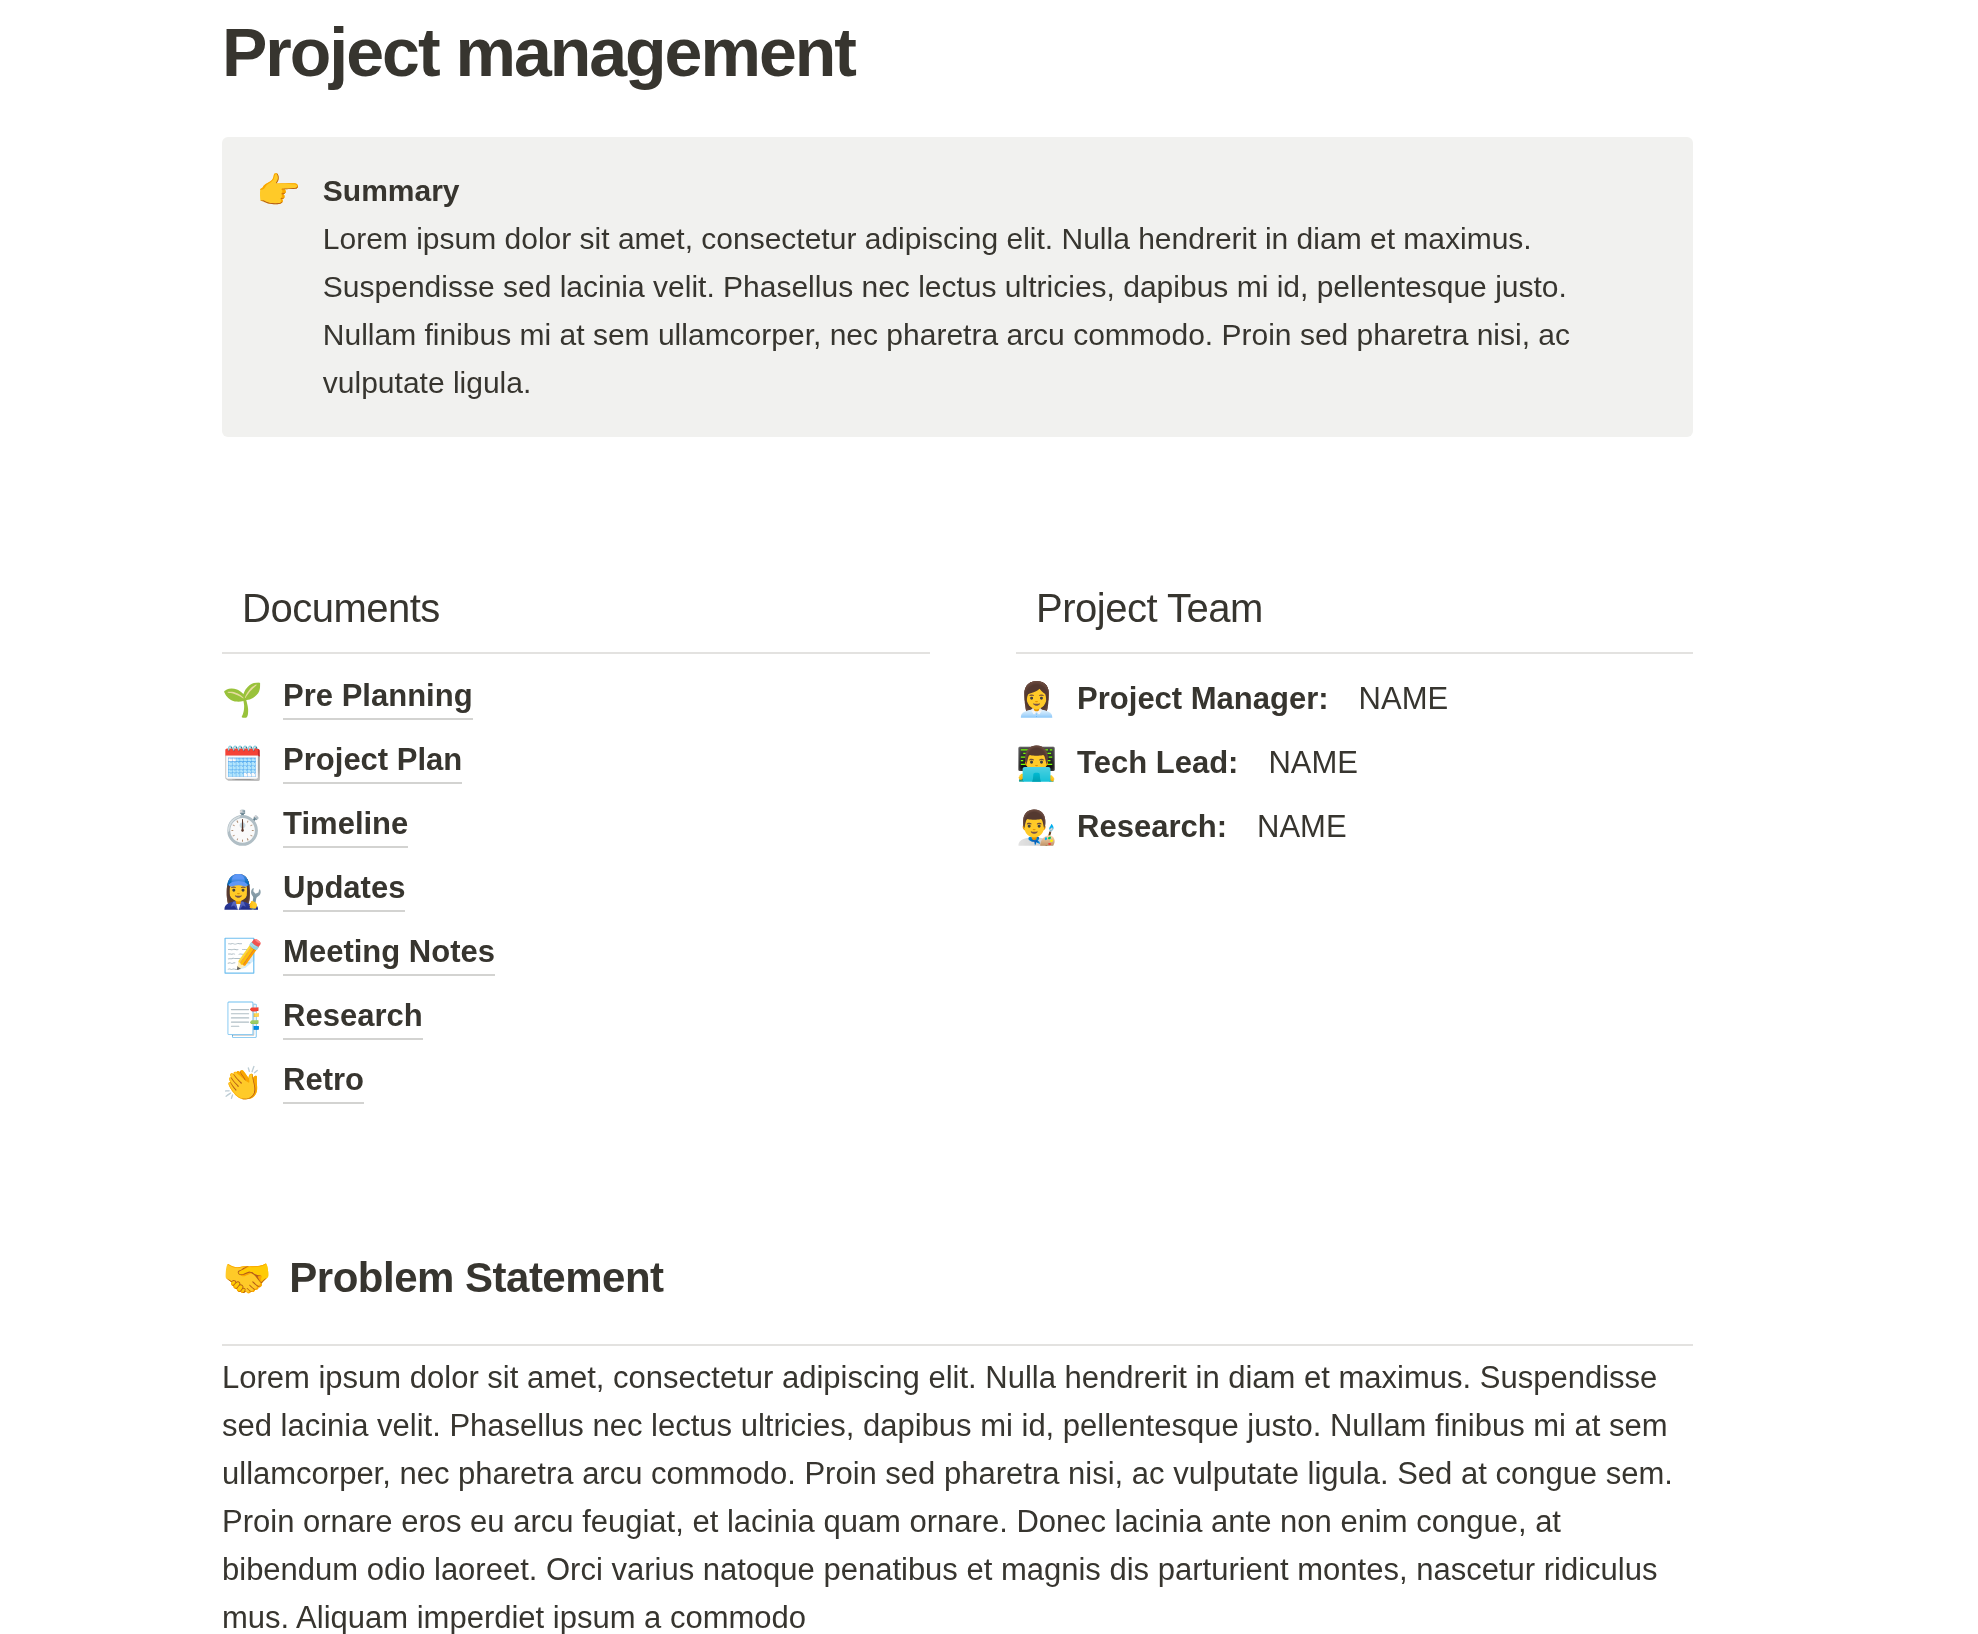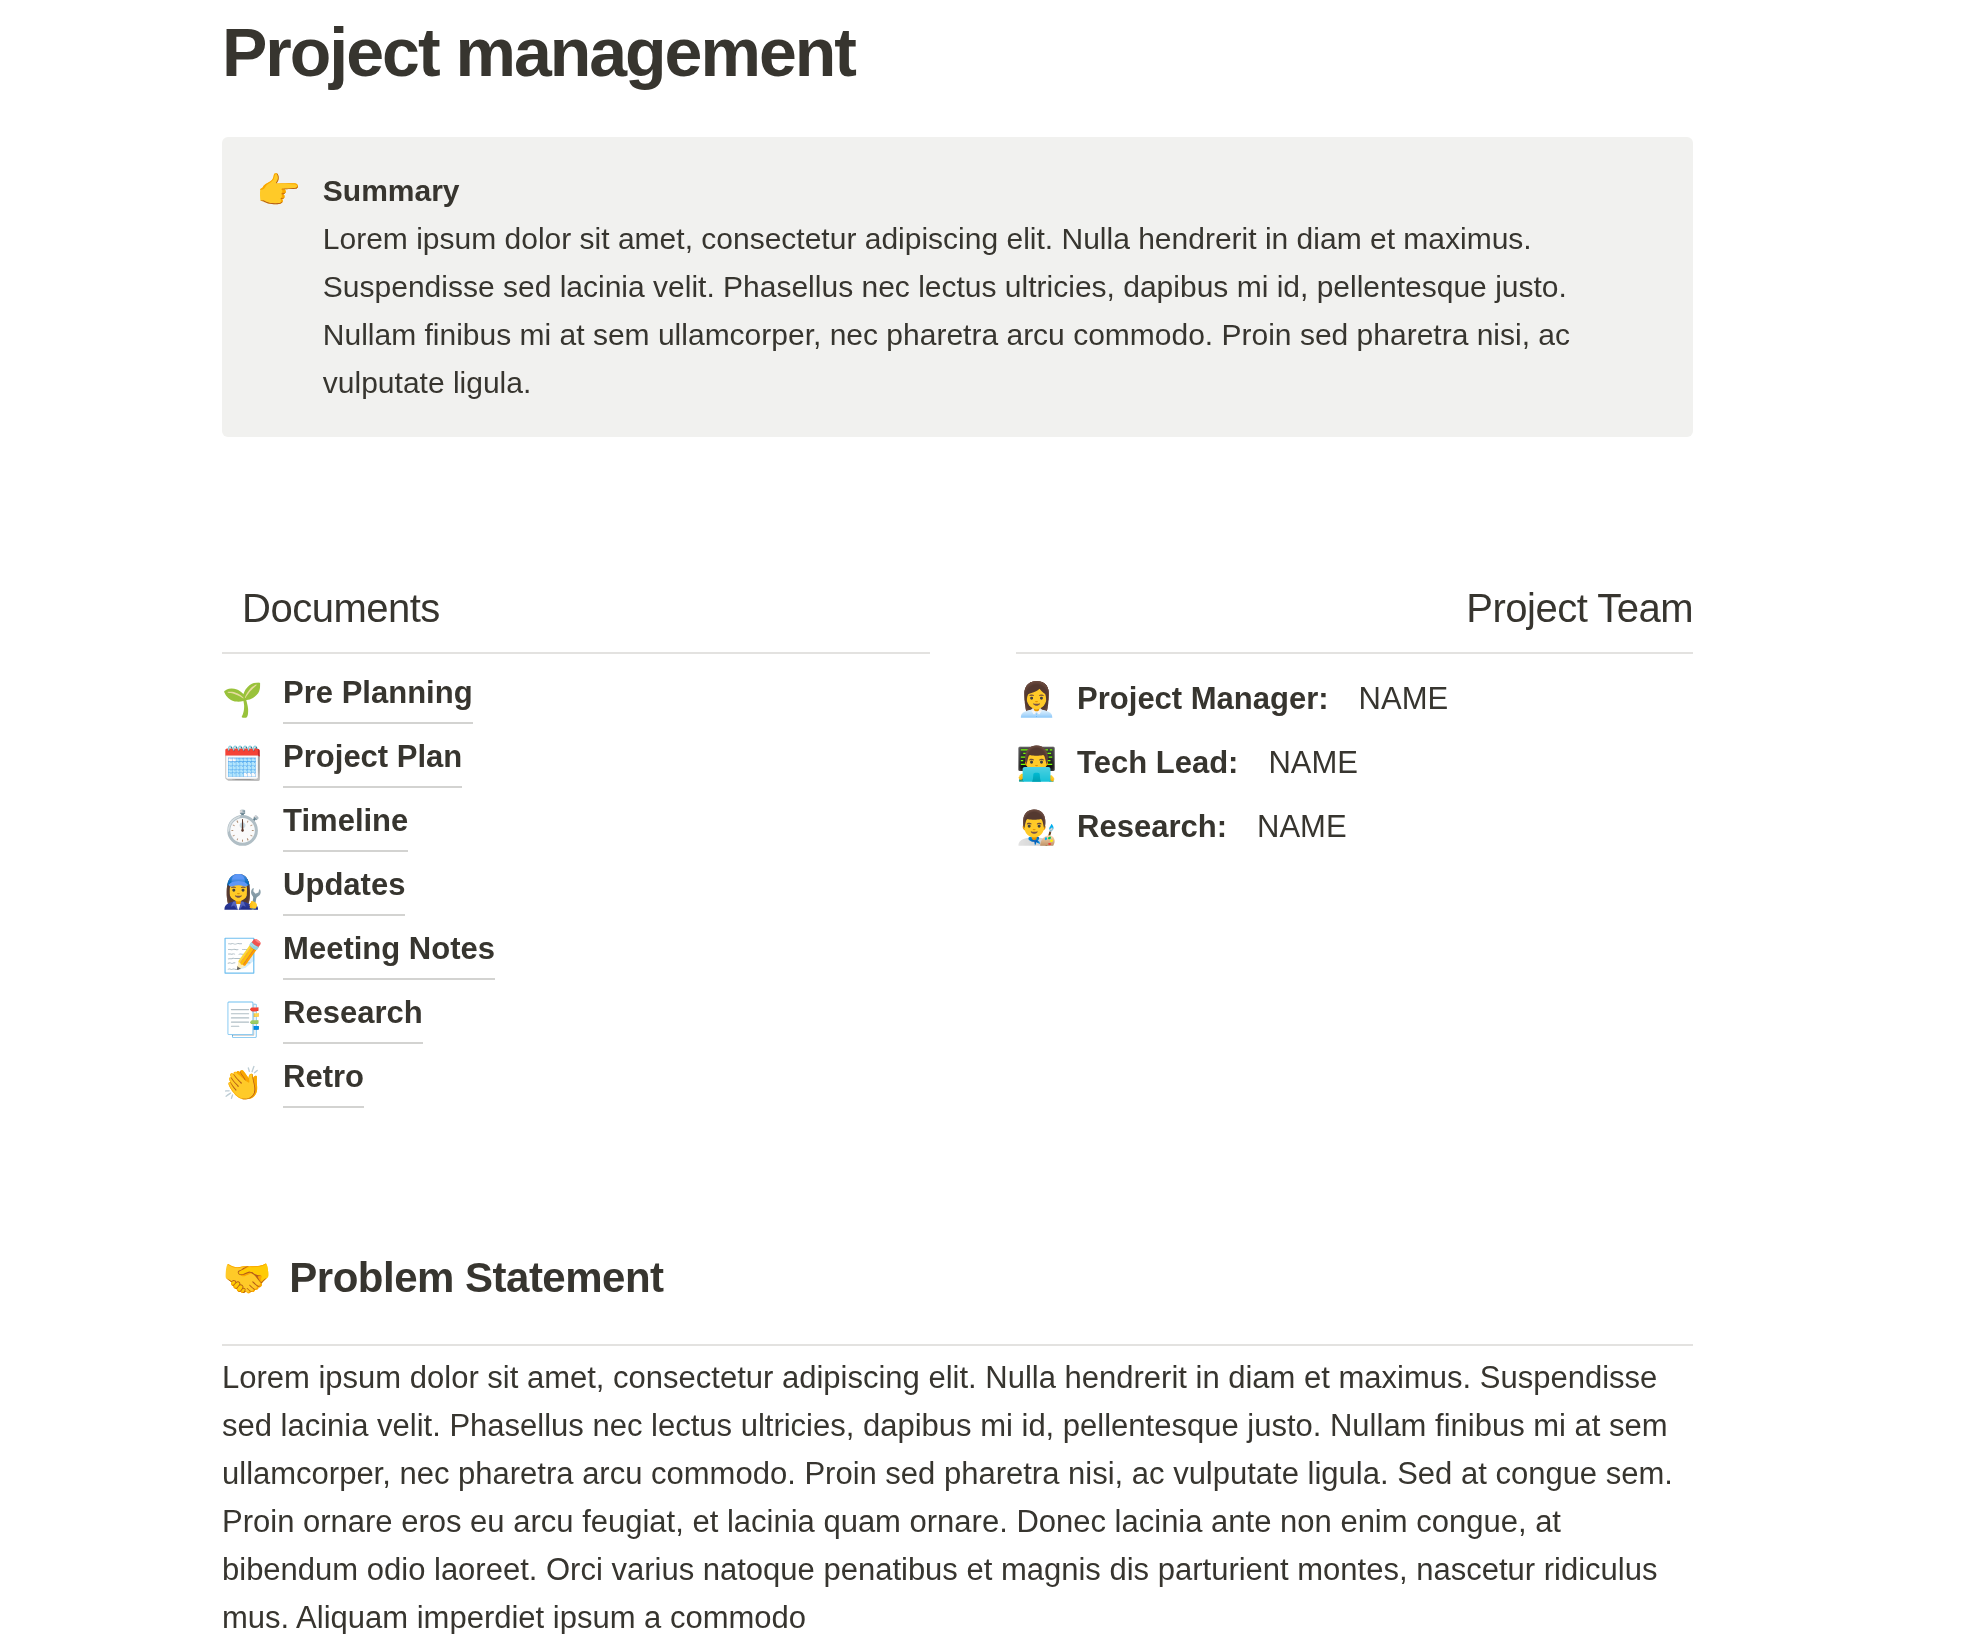--- a/index.html
+++ b/index.html
@@ -36,21 +36,21 @@
   }
   .callout-content { font-size: 30px; line-height: 48px; }
   .callout-heading { font-weight: 700; }
   .callout-body { font-weight: 400; }
   
   .columns {
     display: flex;
     margin-top: 147px;
   }
   .col-left  { width: 708px; margin-right: 86px; flex: 0 0 auto; }
-  .col-right { flex: 1 1 auto; text-align: right; }
+  .col-right { flex: 1 1 auto; }
   .col-heading {
     font-size: 40px;
     font-weight: 400;
     letter-spacing: -0.5px;
     line-height: 48px;
     margin-left: 20px;
   }
   .divider {
     height: 2px;
     background: #e3e2e0;
@@ -63,21 +63,21 @@
     align-items: center;
     gap: 20px;
     font-size: 31px;
   }
   .row-icon { font-size: 33px; line-height: 1; flex: 0 0 auto; min-width: 40px; }
   .doc-link {
     font-weight: 600;
     color: #37352f;
     text-decoration: none;
     border-bottom: 2px solid rgba(55, 53, 47, 0.22);
-    padding-bottom: 11px;
+    padding-bottom: 4px;
     cursor: pointer;
   }
   .member-role { font-weight: 700; }
   .member-name { font-weight: 400; margin-left: 10px; }
   
   .section-heading {
     margin-top: 137px;
     display: flex;
     align-items: center;
     gap: 18px;

